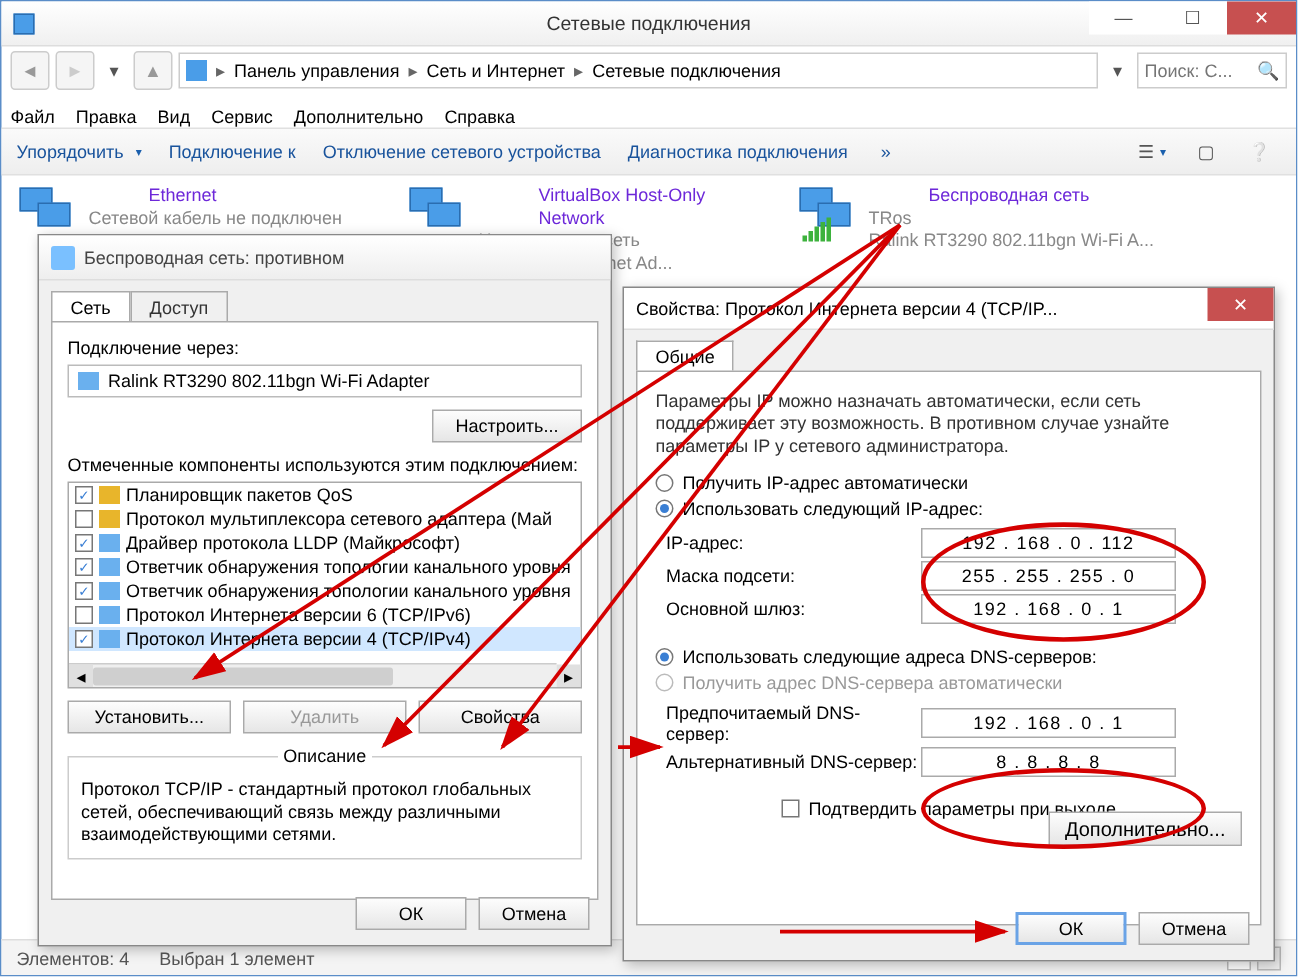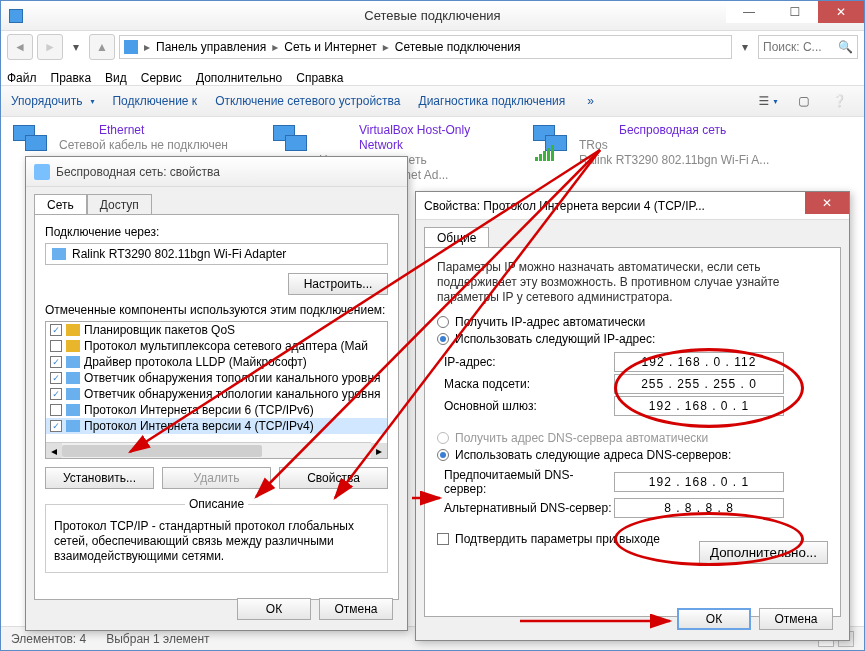--- a/index.html
+++ b/index.html
@@ -81,21 +81,21 @@
 .note { color: #333; line-height: 15px; margin-bottom: 10px; }
 .radio-row { display: flex; align-items: center; gap: 6px; margin: 3px 0; }
 .radio { width: 12px; height: 12px; border: 1px solid #777; border-radius: 50%; display: inline-flex; align-items: center; justify-content: center; }
 .radio.sel::after { content: ""; width: 6px; height: 6px; background: #3a7fd4; border-radius: 50%; }
 .radio.dis { border-color: #bbb; }
 .radio-row.dis { color: #999; }
 .ip-grid { margin: 6px 0 6px 7px; }
 .ip-row { display: flex; align-items: center; margin: 2px 0; }
 .ip-row label { width: 170px; }
 .ip-input { border: 1px solid #aaa; width: 170px; height: 20px; display: flex; align-items: center; justify-content: center; font-family: inherit; letter-spacing: 1px; }
-.confirm-row { display: flex; align-items: center; gap: 6px; margin-top: 14px; }
+.confirm-row { display: flex; align-items: center; gap: 6px; margin-top: 14px; justify-content: center; }
 .adv-btn { position: absolute; right: 12px; bottom: 52px; padding: 3px 10px; border: 1px solid #aaa; background: linear-gradient(#fdfdfd,#e6e6e6); }
 .d2-btns { position: absolute; bottom: 10px; right: 16px; display: flex; gap: 8px; }
 .d2-btns .winbtn { width: 74px; flex: none; }
 .d2-btns .winbtn.focus { border: 2px solid #6aa3e6; padding: 2px 3px; }
 
 
 .oval { position: absolute; border: 3px solid #d40000; border-radius: 50%; pointer-events: none; z-index: 10; }
 .oval1 { top: 350px; left: 614px; width: 190px; height: 76px; border-radius: 50% / 50%; transform: scaleY(1.05); }
 .oval2 { top: 512px; left: 614px; width: 190px; height: 54px; }
 svg.arrows { position: absolute; top: 0; left: 0; width: 865px; height: 651px; pointer-events: none; z-index: 9; }
@@ -209,21 +209,21 @@
     <span style="margin-left:auto;display:flex;gap:4px">
       <span style="width:16px;height:16px;border:1px solid #bbb;background:#fff"></span>
       <span style="width:16px;height:16px;border:1px solid #bbb;background:#eee"></span>
     </span>
   </div>
 </div>
 
 <div class="dlg1">
   <div class="d-title">
     <div class="mic"></div>
-    <span>Беспроводная сеть: свойства</span>
+    <span>Беспроводная сеть: противном</span>
   </div>
   <div class="tabs">
     <div class="tab">Сеть</div>
     <div class="tab inactive">Доступ</div>
   </div>
   <div class="tab-body">
     <div>Подключение через:</div>
     <div class="adapter-row">
       <span style="width:14px;height:12px;background:#6ab0ee;display:inline-block"></span>
       <span>Ralink RT3290 802.11bgn Wi-Fi Adapter</span>
@@ -318,27 +318,27 @@
           <label>Маска подсети:</label>
           <div class="ip-input">255 . 255 . 255 .  0</div>
         </div>
       <div class="ip-row">
           <label>Основной шлюз:</label>
           <div class="ip-input">192 . 168 .  0  .  1</div>
         </div>
     </div>
 
     <div style="height:6px"></div>
+    <div class="radio-row">
+        <span class="radio sel"></span>
+        <span>Использовать следующие адреса DNS-серверов:</span>
+      </div>
     <div class="radio-row dis">
         <span class="radio dis"></span>
         <span>Получить адрес DNS-сервера автоматически</span>
-      </div>
-    <div class="radio-row">
-        <span class="radio sel"></span>
-        <span>Использовать следующие адреса DNS-серверов:</span>
       </div>
     <div class="ip-grid">
       <div class="ip-row">
           <label>Предпочитаемый DNS-сервер:</label>
           <div class="ip-input">192 . 168 .  0  .  1</div>
         </div>
       <div class="ip-row">
           <label>Альтернативный DNS-сервер:</label>
           <div class="ip-input"> 8  .  8  .  8  .  8</div>
         </div>

